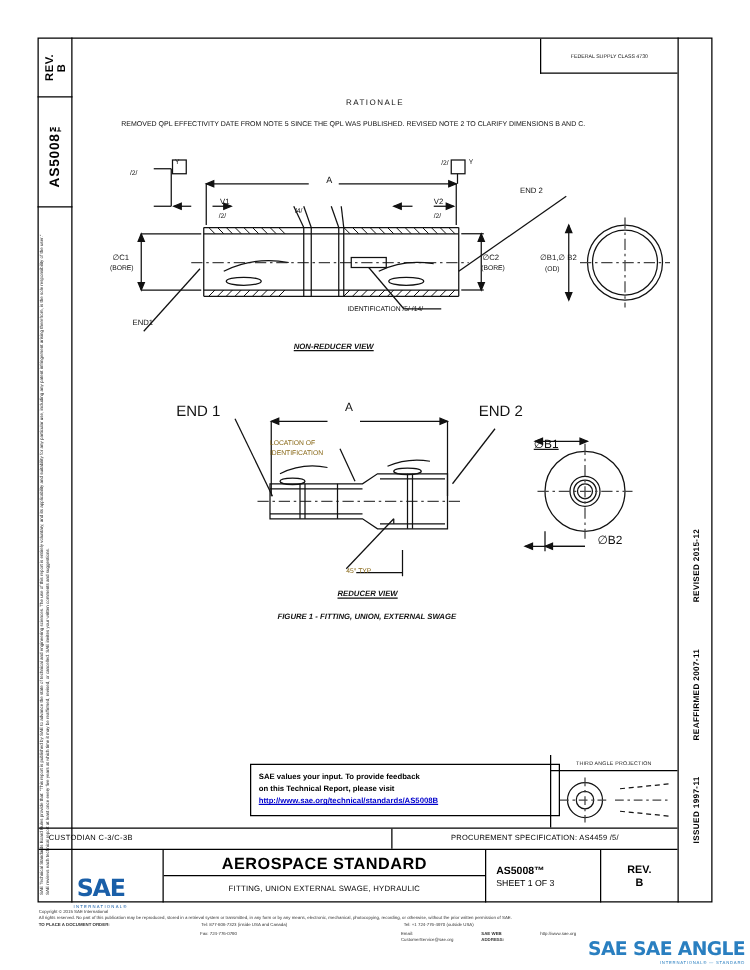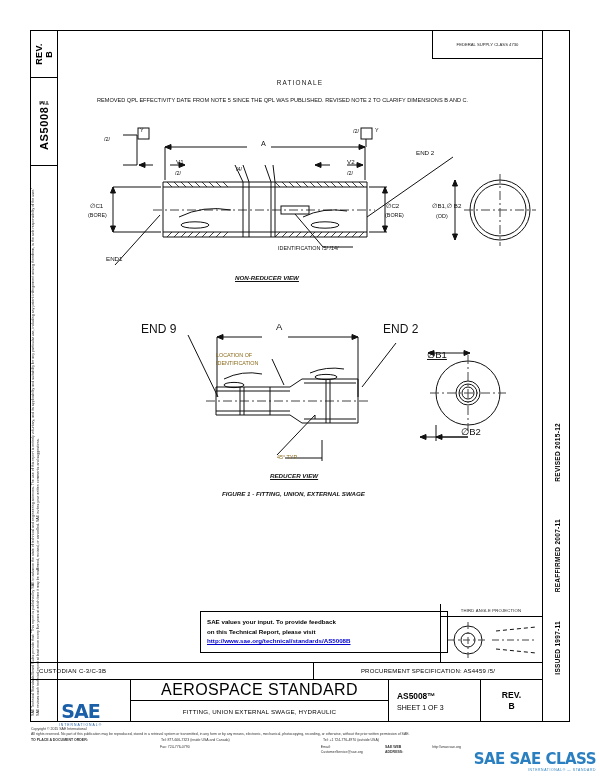--- a/index.html
+++ b/index.html
@@ -89,21 +89,21 @@
   .tb-logo{position:absolute;left:0;top:0;width:100px;height:42px;
            border-right:1.5px solid #000;box-sizing:border-box;
            display:flex;flex-direction:column;align-items:center;justify-content:center;}
   .sae-logo{font-size:19px;font-weight:bold;color:#1a5fa8;letter-spacing:-1px;
             font-family:"DejaVu Sans", sans-serif;margin-top:24px;}
   .sae-sub{font-size:3.4px;letter-spacing:1px;color:#1a5fa8;margin-top:1px;}
   .tb-mid{position:absolute;left:100px;top:0;width:258px;height:42px;
           border-right:1.5px solid #000;box-sizing:border-box;}
   .tb-mid-top{height:21px;border-bottom:1.2px solid #000;box-sizing:border-box;
               display:flex;align-items:center;justify-content:center;
-              font-size:16px;font-weight:normal;letter-spacing:.4px;}
+              font-size:13px;font-weight:bold;letter-spacing:.4px;}
   .tb-mid-bot{height:21px;display:flex;align-items:center;justify-content:center;
               font-size:6.2px;letter-spacing:.2px;}
   .tb-no{position:absolute;left:358px;top:0;width:92px;height:42px;
          border-right:1.5px solid #000;box-sizing:border-box;
          display:flex;flex-direction:column;justify-content:center;padding-left:8px;gap:3px;}
   .tb-no .n1{font-size:8.4px;font-weight:bold;}
   .tb-no .n2{font-size:7px;}
   .tb-rev{position:absolute;left:450px;top:0;width:61px;height:42px;
           box-sizing:border-box;display:flex;flex-direction:column;
           align-items:center;justify-content:center;font-size:8.6px;font-weight:bold;line-height:11px;}
@@ -334,28 +334,28 @@
       <polygon points="340,38 334,35.5 334,40.5" fill="#111"></polygon>
 
       <line x1="290" y1="122" x2="338" y2="122"></line>
       <polygon points="290,122 296,119.5 296,124.5" fill="#111"></polygon>
       <line x1="306" y1="122" x2="338" y2="122"></line>
       <polygon points="306,122 312,119.5 312,124.5" fill="#111"></polygon>
       <line x1="306" y1="110" x2="306" y2="126"></line>
     </g>
   </svg>
 
-  <span class="lab f11" style="left:141px;top:322px;">END 9</span>
+  <span class="lab f11" style="left:141px;top:322px;">END 1</span>
   <span class="lab f11" style="left:383px;top:322px;">END 2</span>
   <span class="lab f9" style="left:276px;top:321px;">A</span>
   <span class="lab f5" style="left:216px;top:352px;color:#8a6a1a;">LOCATION OF</span>
   <span class="lab f5" style="left:216px;top:360px;color:#8a6a1a;">IDENTIFICATION</span>
   <span class="lab f5" style="left:277px;top:454px;color:#8a6a1a;">45° TYP</span>
   <span class="lab f9" style="left:427px;top:349px;text-decoration:underline;">∅B1</span>
-  <span class="lab f9" style="left:461px;top:426px;">∅B2</span>
+  <span class="lab f9" style="left:478px;top:426px;">∅B2</span>
   <span class="lab f6 bi" style="left:270px;top:472px;">REDUCER VIEW</span>
 
   <span class="lab f6" style="left:222px;top:490px;font-style:italic;font-weight:bold;">FIGURE 1 - FITTING, UNION, EXTERNAL SWAGE</span>
 
   <div class="fbbox">
     <div>SAE values your input. To provide feedback</div>
     <div>on this Technical Report, please visit</div>
     <a class="lnk" href="#">http://www.sae.org/technical/standards/AS5008B</a>
   </div>
 
@@ -408,17 +408,17 @@
     <div class="foot-row">
       <div class="foot-c1"></div>
       <div class="foot-c2">Fax:  724-776-0790</div>
       <div>Email:  CustomerService@sae.org</div>
       <div class="b">SAE WEB ADDRESS:</div>
       <div>http://www.sae.org</div>
     </div>
   </div>
 
   <div class="saenorm">
-    <div class="big">SAE SAE CLASS</div>
+    <div class="big">SAE SAE ANGLE</div>
     <div class="sm">INTERNATIONAL®   —   STANDARD</div>
   </div>
 
 </div>
 
 </body></html>

